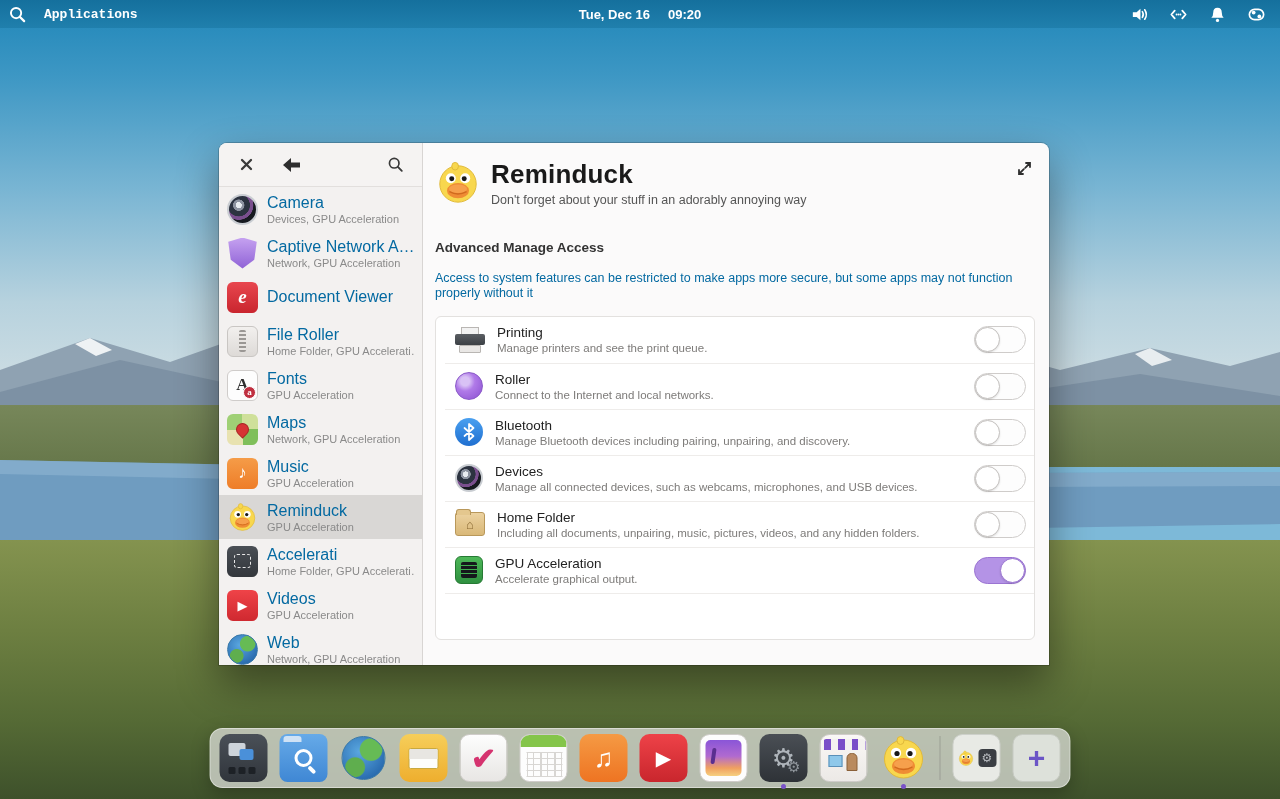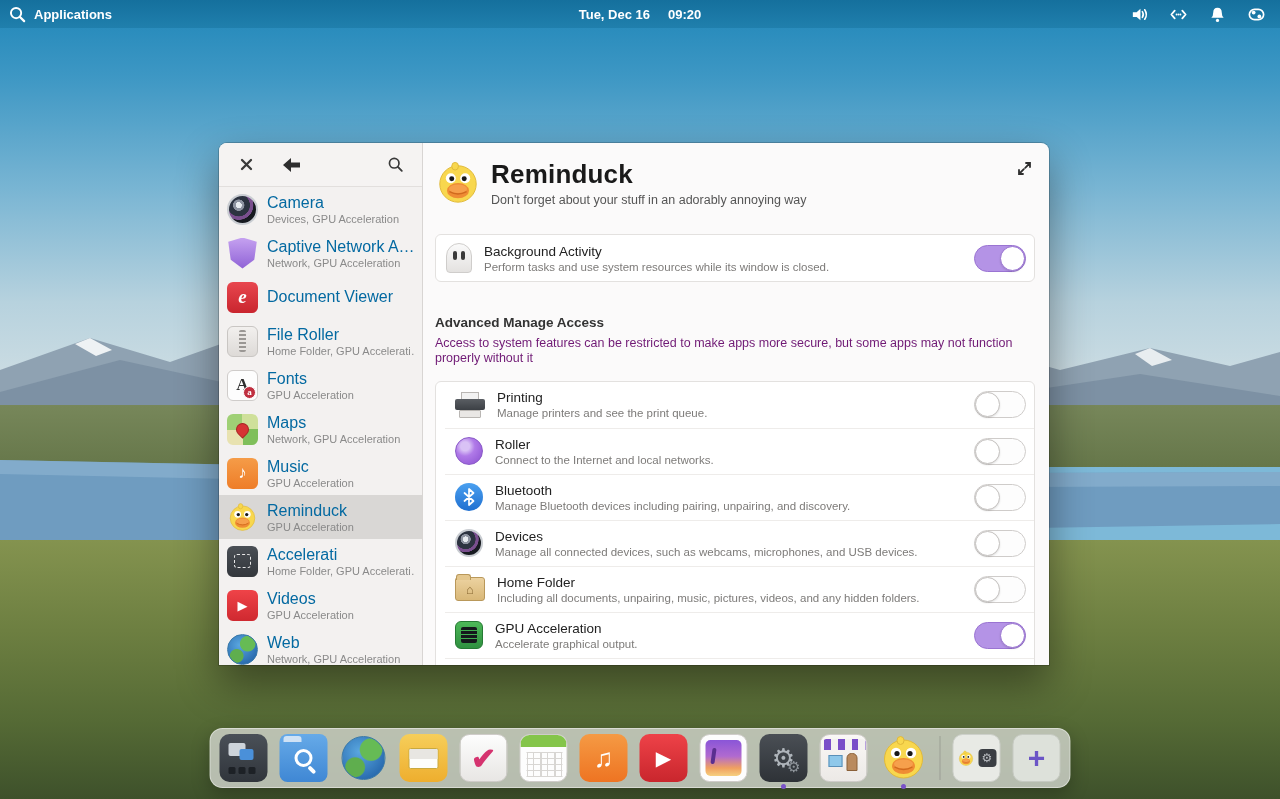--- a/index.html
+++ b/index.html
@@ -15,21 +15,21 @@
   .hills { position:absolute; left:0; top:405px; width:1280px; height:62px;
     background:linear-gradient(#77875a, #66774a); }
   .lake { position:absolute; left:0; top:452px; width:1280px; height:100px; }
   .grass { position:absolute; left:0; top:540px; width:1280px; height:259px;
     background:linear-gradient(#84934f 0%, #6d7f41 35%, #556a35 70%, #3e512b 100%); }
 
   
   .panel { position:absolute; left:0; top:0; width:1280px; height:28px;
     background:linear-gradient(rgba(20,110,155,.92), rgba(30,125,170,.85));
     display:flex; align-items:center; color:#fff; z-index:50; }
-  .panel-left { display:flex; align-items:center; gap:7px; padding-left:8px; }
+  .panel-left { display:flex; align-items:center; gap:17px; padding-left:8px;font-family:Liberation Mono, monospace; }
   .panel-apps-label { font-size:13px; font-weight:bold; }
   .panel-center { position:absolute; left:0; right:0; display:flex; justify-content:center; gap:18px;
     font-size:13px; font-weight:bold; pointer-events:none; }
   .panel-right { margin-left:auto; display:flex; align-items:center; gap:20px; padding-right:14px; z-index:2; }
   .picon { width:19px; height:19px; display:block; }
 
   
   .window { position:absolute; left:219px; top:143px; width:830px; height:522px;
     border-radius:8px 8px 0 0; overflow:hidden; display:flex;
     box-shadow:0 18px 42px rgba(0,0,0,.42), 0 0 0 1px rgba(0,0,0,.18); z-index:40; }
@@ -56,21 +56,21 @@
 
   .card { background:#fff; border:1px solid #e3e1df; border-radius:6px; }
   .bg-card { margin-top:27px; }
   .perm-row { height:46px; display:flex; align-items:center; gap:12px; padding:0 8px 0 10px; }
   .perm-row + .perm-row { border-top:1px solid #eeecea; }
   .row-texts { flex:1; min-width:0; }
   .row-title { font-size:13.5px; color:#222; }
   .row-desc { font-size:11.5px; color:#7d7b79; margin-top:2px; }
 
   .section-title { margin-top:33px; font-size:13.5px; font-weight:bold; color:#333; }
-  .section-desc { margin-top:6px; font-size:12.5px; color:#701a75; line-height:1.22; max-width:585px; }
+  .section-desc { margin-top:16px; font-size:12.5px; color:#0369a1; line-height:1.22; max-width:585px; }
   .perm-card { margin-top:14px;padding-left:9px; }
 
   
   .toggle { flex:0 0 auto; width:52px; height:27px; border-radius:14px; position:relative;
     background:#fdfdfd; border:1px solid #cfccca; }
   .toggle .knob { position:absolute; top:0px; left:0px; width:25px; height:25px; border-radius:50%;
     background:#fff; border:1px solid #c4c1bf; box-shadow:0 1px 2px rgba(0,0,0,.12); }
   .toggle.on { background:#b493e6; border-color:#9a74d2; }
   .toggle.on .knob { left:auto; right:0; border-color:#9a74d2; }
 
@@ -373,35 +373,20 @@
       <div class="app-header">
         <svg class="duck" width="46" height="46" viewBox="0 0 48 48">
             <use href="#duckhead"></use>
           </svg>
         <div>
           <div class="app-title">Reminduck</div>
           <div class="app-sub">Don't forget about your stuff in an adorably annoying way</div>
         </div>
       </div>
 
-      <div class="card bg-card">
-        <div class="perm-row">
-          <div class="ghost">
-              <i></i>
-              <i></i>
-            </div>
-          <div class="row-texts">
-            <div class="row-title">Background Activity</div>
-            <div class="row-desc">Perform tasks and use system resources while its window is closed.</div>
-          </div>
-          <div class="toggle on">
-              <div class="knob"></div>
-            </div>
-        </div>
-      </div>
 
       <div class="section-title">Advanced Manage Access</div>
       <div class="section-desc">Access to system features can be restricted to make apps more secure, but some apps may not function properly without it</div>
 
       <div class="card perm-card">
 
         <div class="perm-row">
           <div class="printer">
               <div class="pr-paper"></div>
               <div class="pr-body"></div>

